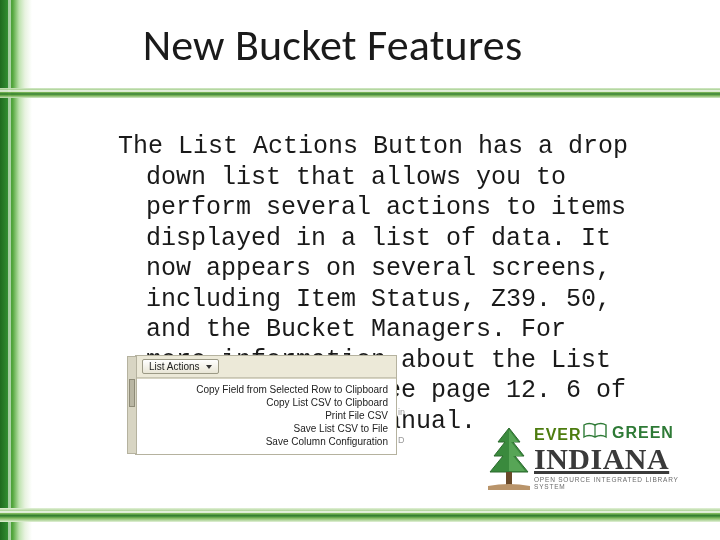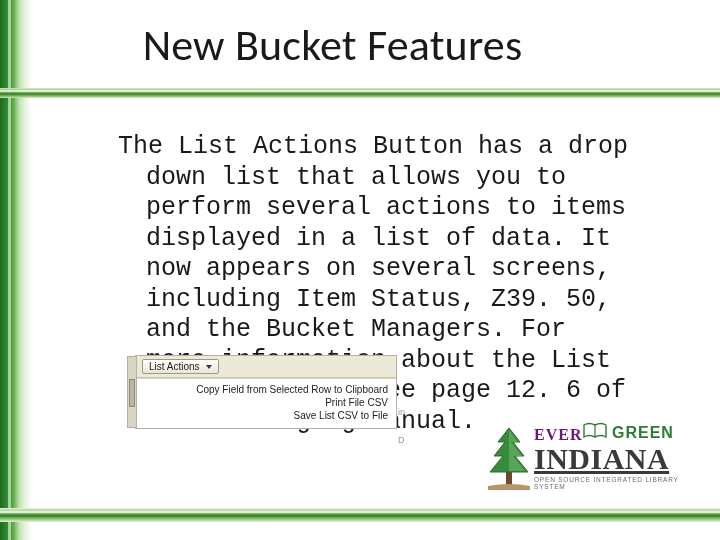--- a/index.html
+++ b/index.html
@@ -164,25 +164,25 @@
     width: 200px;
     height: 78px;
   }
   .logo .tree {
     position: absolute;
     left: 0; bottom: 6px;
   }
   .logo .word-ever {
     position: absolute;
     left: 52px; top: 6px;
-    font-family: Liberation Serif, serif;
+    font-family: Liberation Sans, sans-serif;
     font-weight: 700;
     font-size: 16px;
     letter-spacing: 1px;
-    color: #701a75;
+    color: #4d7c0f;
   }
   .logo .book-icon {
     position: absolute;
     left: 100px; top: 2px;
     width: 26px; height: 18px;
   }
   .logo .word-green {
     position: absolute;
     left: 130px; top: 4px;
     font-family: "Trebuchet MS", Arial, sans-serif;
@@ -236,22 +236,24 @@
       <div class="thumb"></div>
     </div>
     <div class="ui-bar">
       <span class="ui-btn">
         <span>List Actions</span>
         <span class="caret"></span>
       </span>
     </div>
     <div class="ui-menu">
       <div class="ui-item">Copy Field from Selected Row to Clipboard</div>
+      <div class="ui-item">Copy List CSV to Clipboard</div>
       <div class="ui-item">Print File CSV</div>
       <div class="ui-item">Save List CSV to File</div>
+      <div class="ui-item">Save Column Configuration</div>
     </div>
     <div class="ui-ghost-right">
       <div>in</div>
       <div>D</div>
     </div>
   </div>
 
   <div class="logo">
     <svg class="tree" width="54" height="66" viewBox="0 0 54 66">
       <path d="M27 2 L38 16 L31 16 L42 30 L33 30 L46 46 L8 46 L21 30 L12 30 L23 16 L16 16 Z" fill="#3a8a3d" stroke="#2c6a2e" stroke-width="1"></path>

